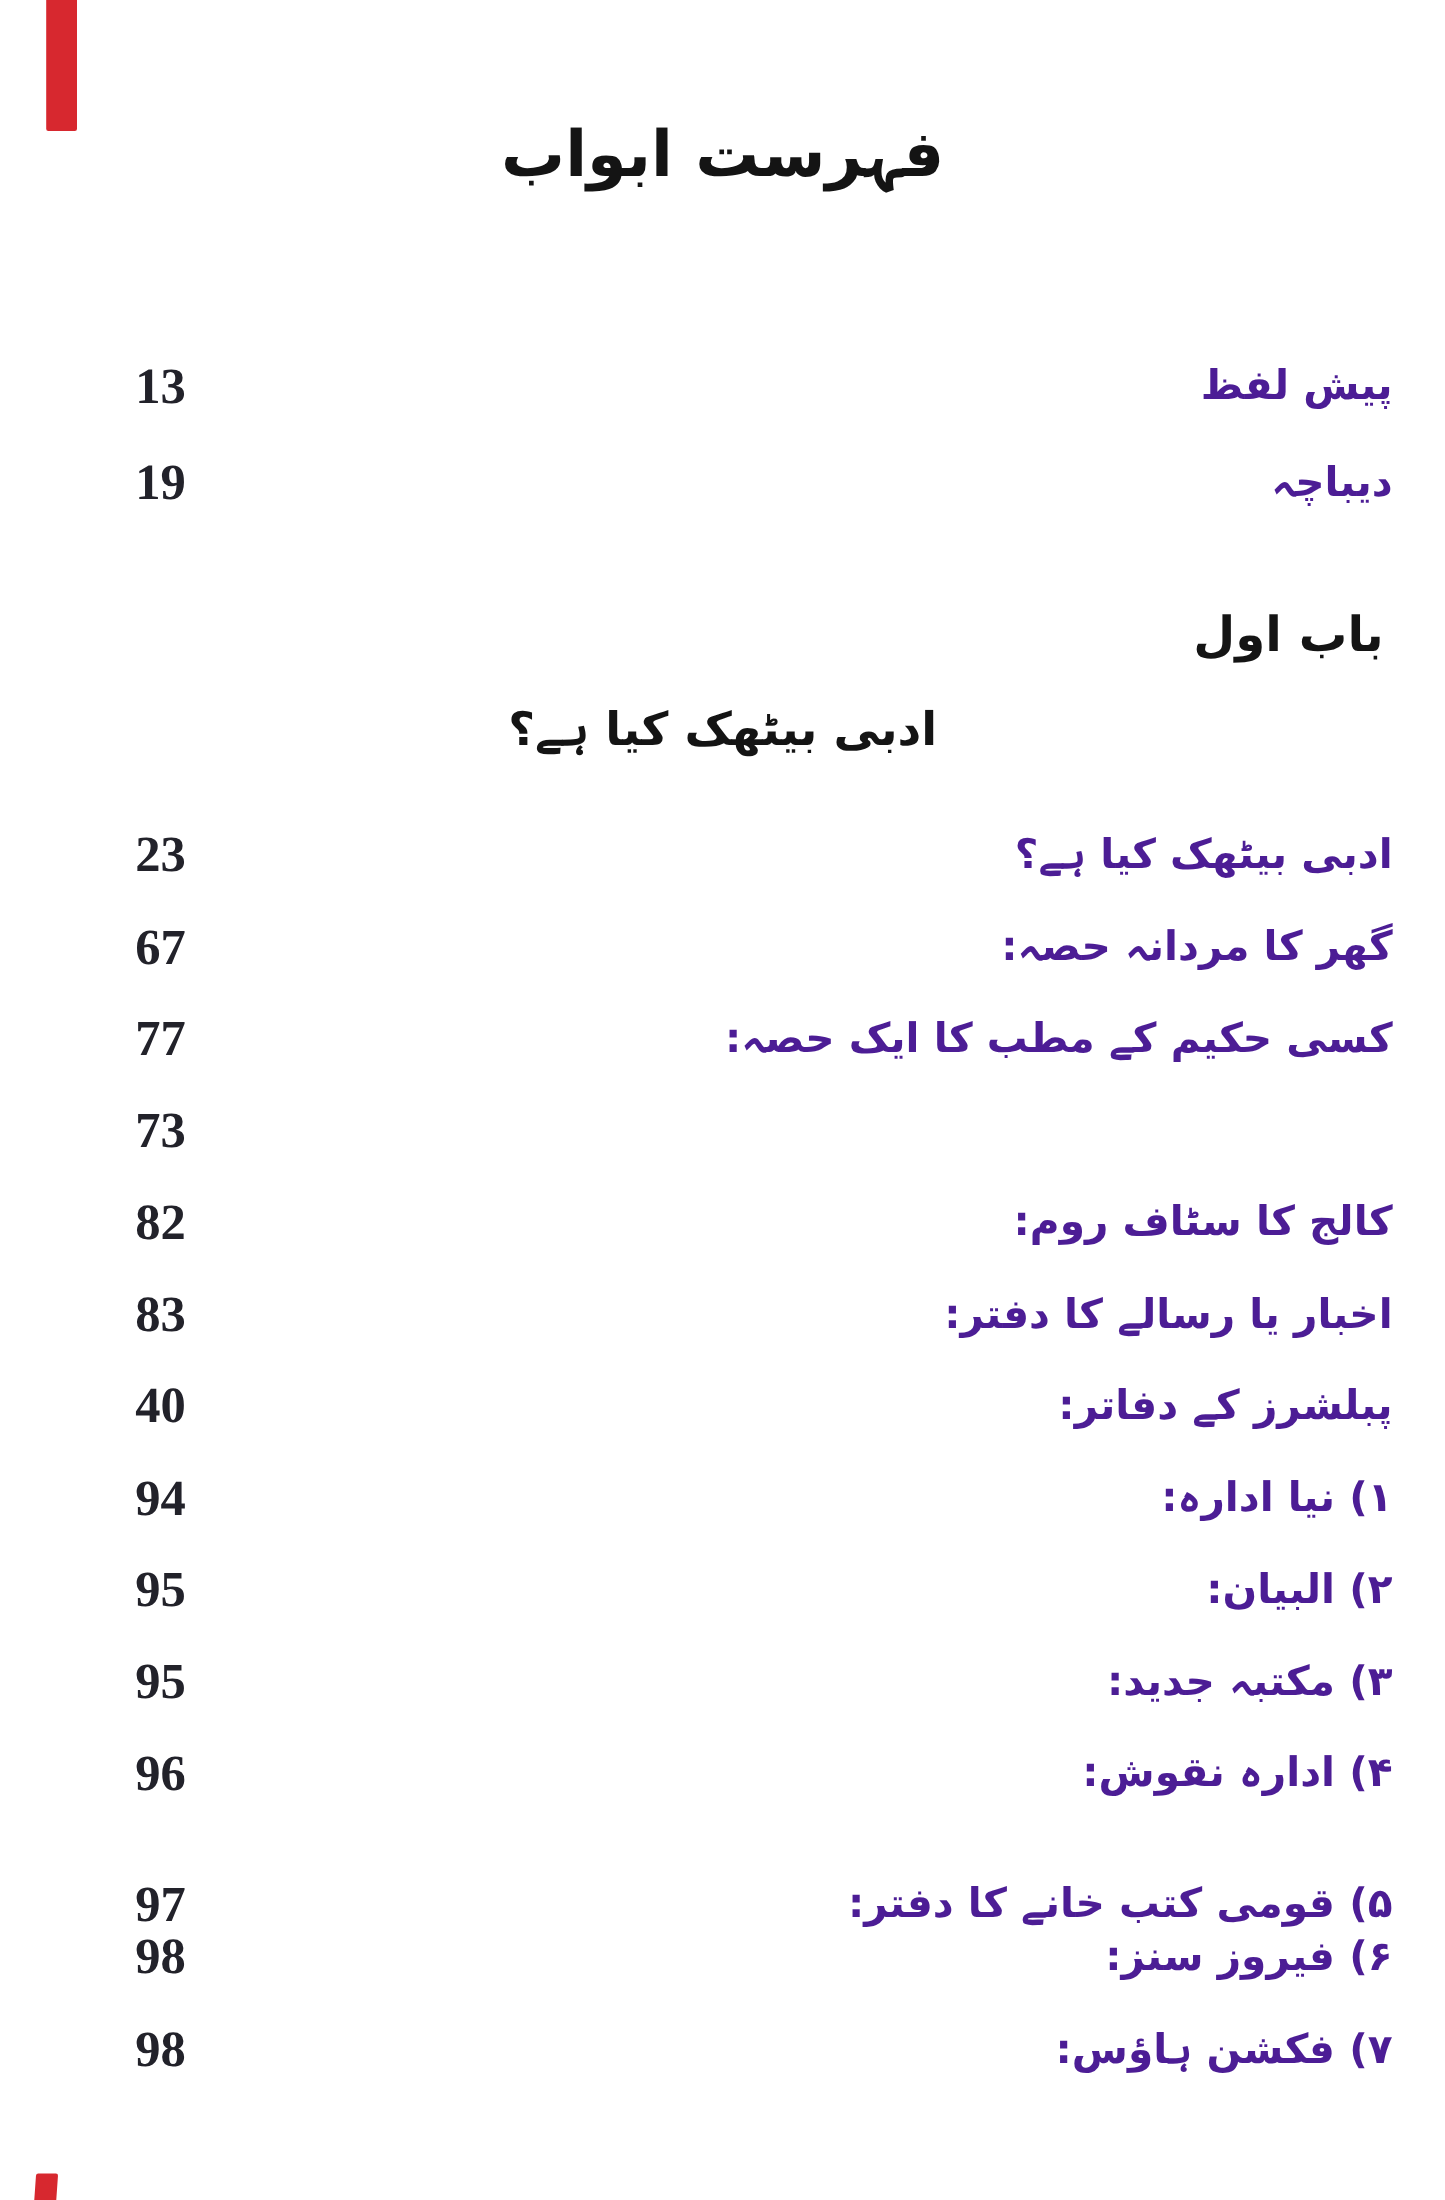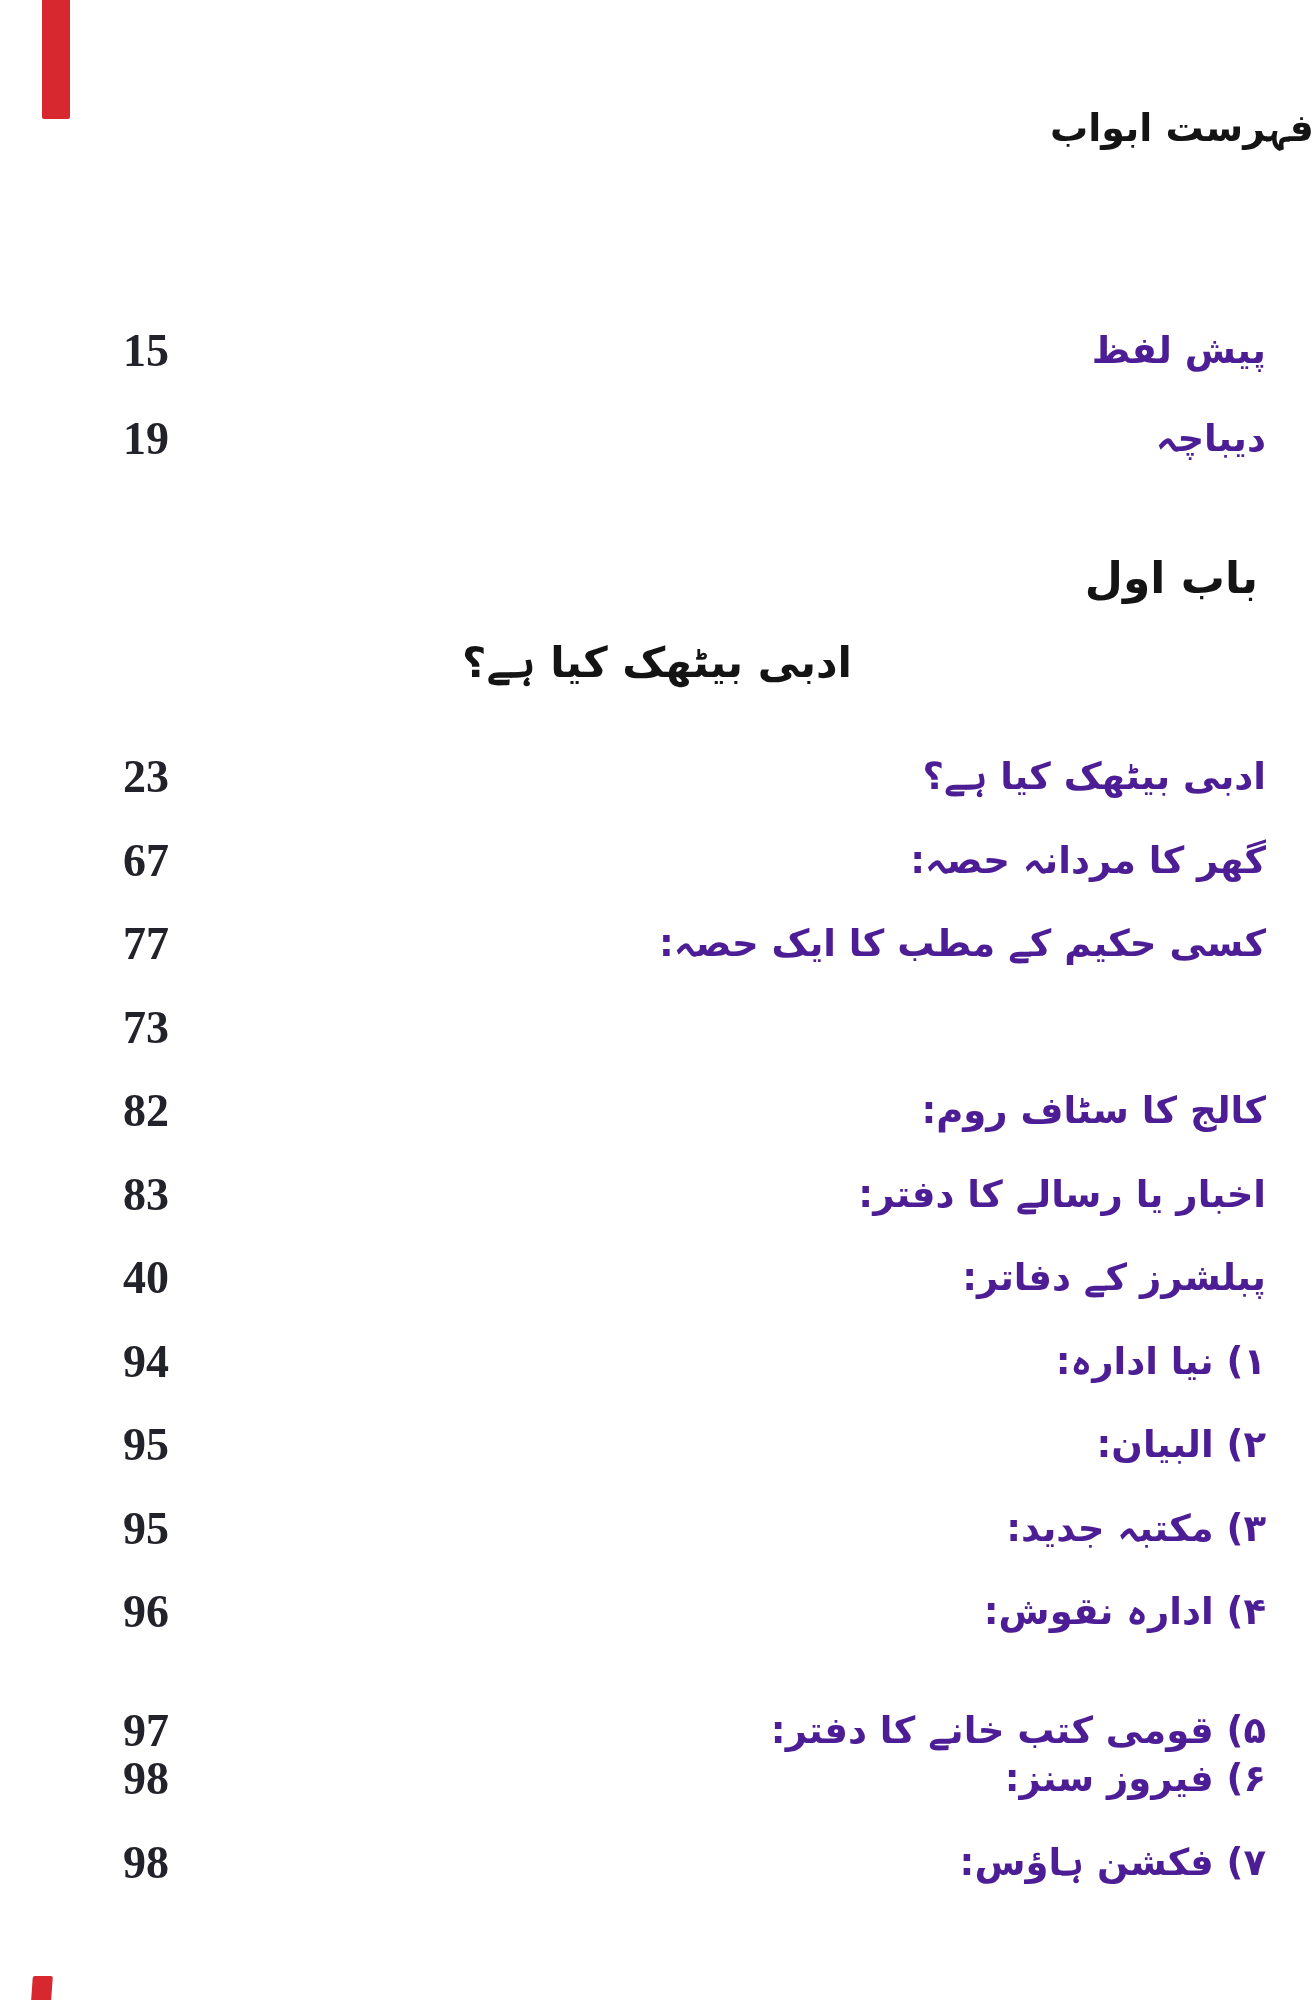--- a/index.html
+++ b/index.html
@@ -14,21 +14,22 @@
   .page { position: absolute; inset: 0; }
 
   
   .red-mark { position: absolute; }
   .red-mark.top { left: 42px; top: 0; width: 28px; height: 119px; border-radius: 0 0 2px 2px; }
   .red-mark.bottom { left: 32px; bottom: 0; width: 20px; height: 24px; border-radius: 2px 2px 0 0; transform: skewX(-4deg); }
 
   .title {
     position: absolute; top: 106px; left: 0; width: 100%;
     margin: 0;
-    font-size: 38px; font-weight: 700;
+    text-align: center;
+    font-size: 58px; font-weight: 700;
     direction: rtl;
     font-family: "DejaVu Sans", "Liberation Serif", sans-serif;
     color: #141414;
   }
 
   .chapter-heading {
     position: absolute; top: 552px; right: 56px;
     margin: 0;
     font-size: 44px; font-weight: 700;
     direction: rtl;
@@ -66,21 +67,21 @@
 <body>
 
 <div class="page">
 
   <div class="red-mark top" style="background: rgb(215, 40, 47);"></div>
 
   <h1 class="title">فہرست ابواب</h1>
 
   <div id="front-rows">
     <div class="toc-row" style="top: 322px;">
-      <span class="page-num">15</span>
+      <span class="page-num">13</span>
       <span class="entry-label">پیش لفظ</span>
     </div>
 
     <div class="toc-row" style="top: 410px;">
       <span class="page-num">19</span>
       <span class="entry-label">دیباچہ</span>
     </div>
   </div>
 
   <h2 class="chapter-heading">باب اول</h2>

